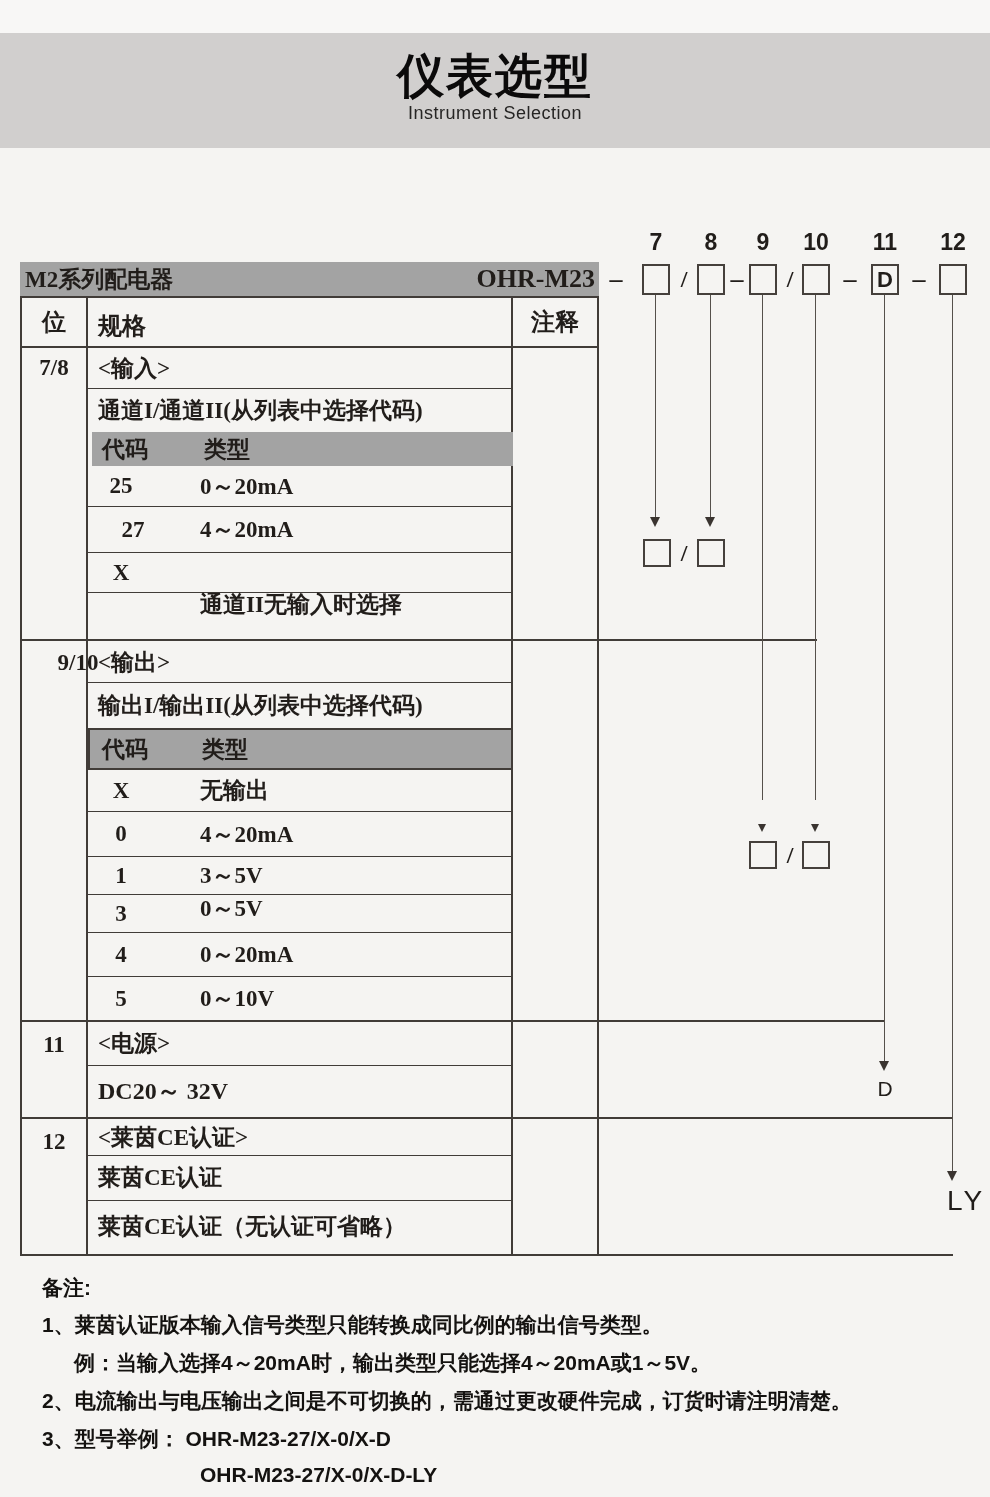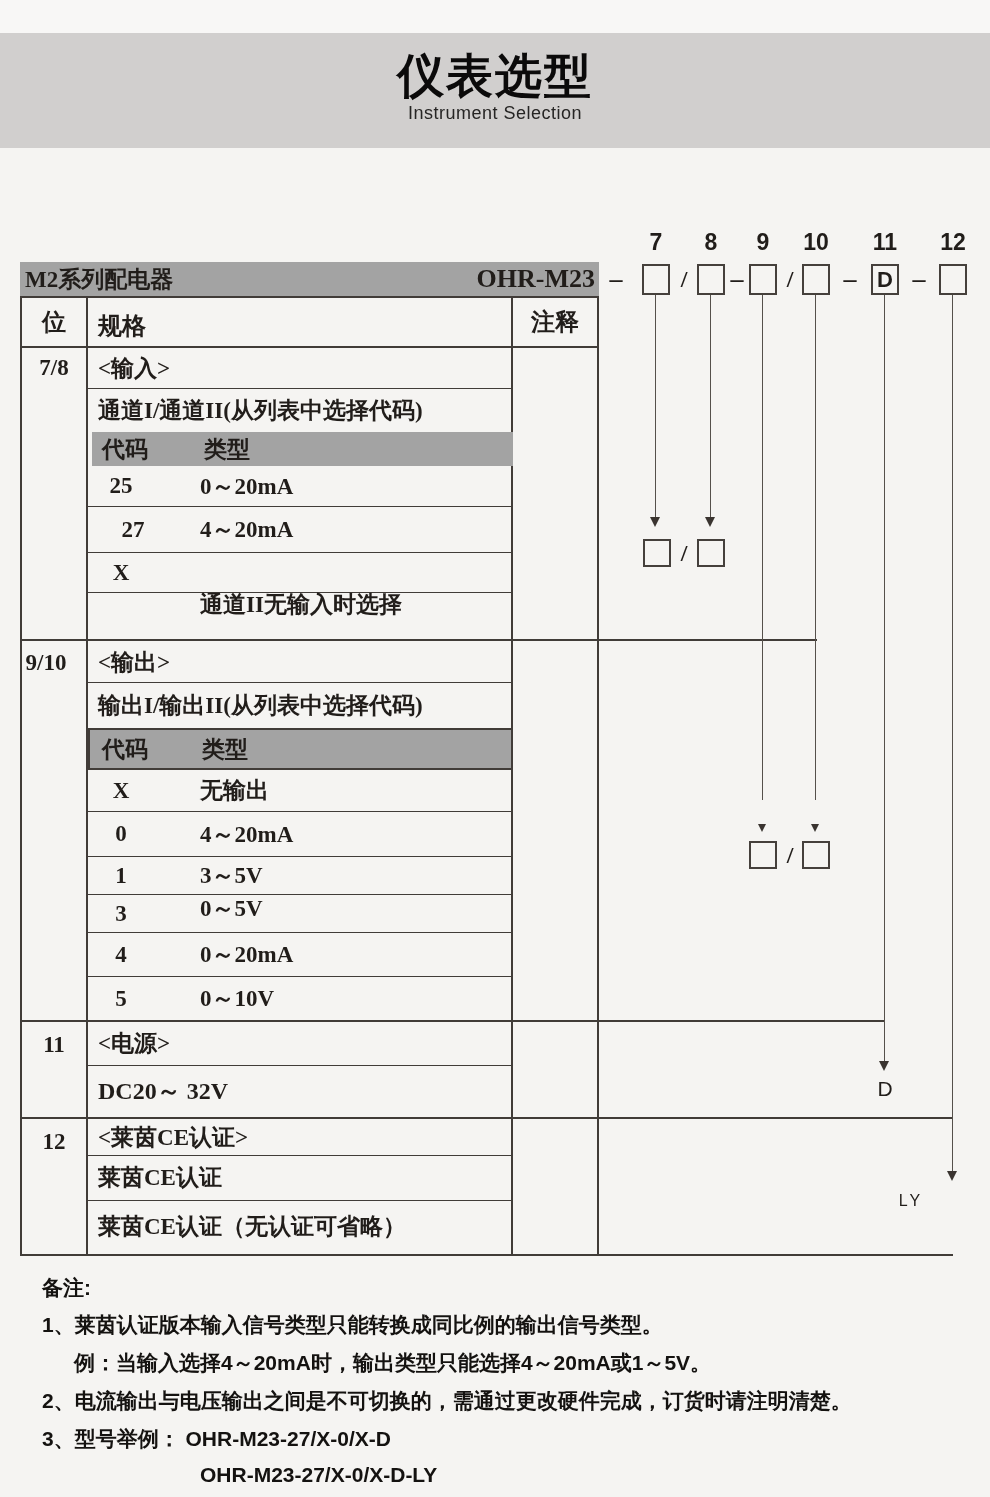--- a/index.html
+++ b/index.html
@@ -74,21 +74,21 @@
   <span class="cell" style="left:10px;top:0;height:34px;">代码</span>
   <span class="cell" style="left:112px;top:0;height:34px;">类型</span>
 </div>
 <div class="cell ctr" style="left:88px;top:466px;width:66px;height:40px;">25</div>
 <div class="cell" style="left:200px;top:466px;height:40px;">0～20mA</div>
 <div class="cell ctr" style="left:88px;top:507px;width:66px;height:45px;padding-left:12px;">27</div>
 <div class="cell" style="left:200px;top:507px;height:45px;">4～20mA</div>
 <div class="cell ctr" style="left:88px;top:553px;width:66px;height:39px;">X</div>
 <div class="cell" style="left:200px;top:553px;height:39px;margin-top:32px;">通道II无输入时选择</div>
 
-<div class="cell ctr" style="left:12px;top:644px;width:68px;height:38px;">9/10</div>
+<div class="cell ctr" style="left:20px;top:644px;width:68px;height:38px;padding-left:24px;">9/10</div>
 <div class="cell" style="left:98px;top:642px;height:40px;">&lt;输出&gt;</div>
 <div class="cell" style="left:98px;top:684px;height:43px;">输出I/输出II(从列表中选择代码)</div>
 <div class="graybar" style="left:88px;top:728px;width:425px;height:42px;border:2px solid #413c38;box-sizing:border-box;">
   <span class="cell" style="left:12px;top:0;height:38px;">代码</span>
   <span class="cell" style="left:112px;top:0;height:38px;">类型</span>
 </div>
 <div class="cell ctr" style="left:88px;top:770px;width:66px;height:41px;">X</div>
 <div class="cell" style="left:200px;top:770px;height:41px;">无输出</div>
 <div class="cell ctr" style="left:88px;top:812px;width:66px;height:44px;">0</div>
 <div class="cell" style="left:200px;top:812px;height:44px;">4～20mA</div>
@@ -147,21 +147,21 @@
 
 <div class="tbox" style="left:643px;top:539px;"></div>
 <div class="cell ctr" style="left:670px;top:539px;width:28px;height:28px;font-size:24px;">/</div>
 <div class="tbox" style="left:697px;top:539px;"></div>
 
 <div class="tbox" style="left:749px;top:841px;"></div>
 <div class="cell ctr" style="left:776px;top:841px;width:28px;height:28px;font-size:24px;">/</div>
 <div class="tbox" style="left:802px;top:841px;"></div>
 
 <div class="cell ctr sans" style="left:871px;top:1076px;width:28px;height:26px;font-size:21px;font-weight:normal;">D</div>
-<div class="cell ctr sans" style="left:888px;top:1188px;width:46px;height:26px;font-size:16px;font-weight:normal;letter-spacing:3px;">LY</div>
+<div class="cell ctr sans" style="left:943px;top:1188px;width:46px;height:26px;font-size:28px;font-weight:normal;letter-spacing:3px;">LY</div>
 
 <div class="note" style="left:42px;top:1274px;">备注:</div>
 <div class="note" style="left:42px;top:1311px;">1、莱茵认证版本输入信号类型只能转换成同比例的输出信号类型。</div>
 <div class="note" style="left:74px;top:1349px;">例：当输入选择4～20mA时，输出类型只能选择4～20mA或1～5V。</div>
 <div class="note" style="left:42px;top:1387px;">2、电流输出与电压输出之间是不可切换的，需通过更改硬件完成，订货时请注明清楚。</div>
 <div class="note" style="left:42px;top:1425px;">
   <span>3、型号举例：</span>
   <span>OHR-M23-27/X-0/X-D</span>
 </div>
 <div class="note" style="left:200px;top:1463px;">OHR-M23-27/X-0/X-D-LY</div>

